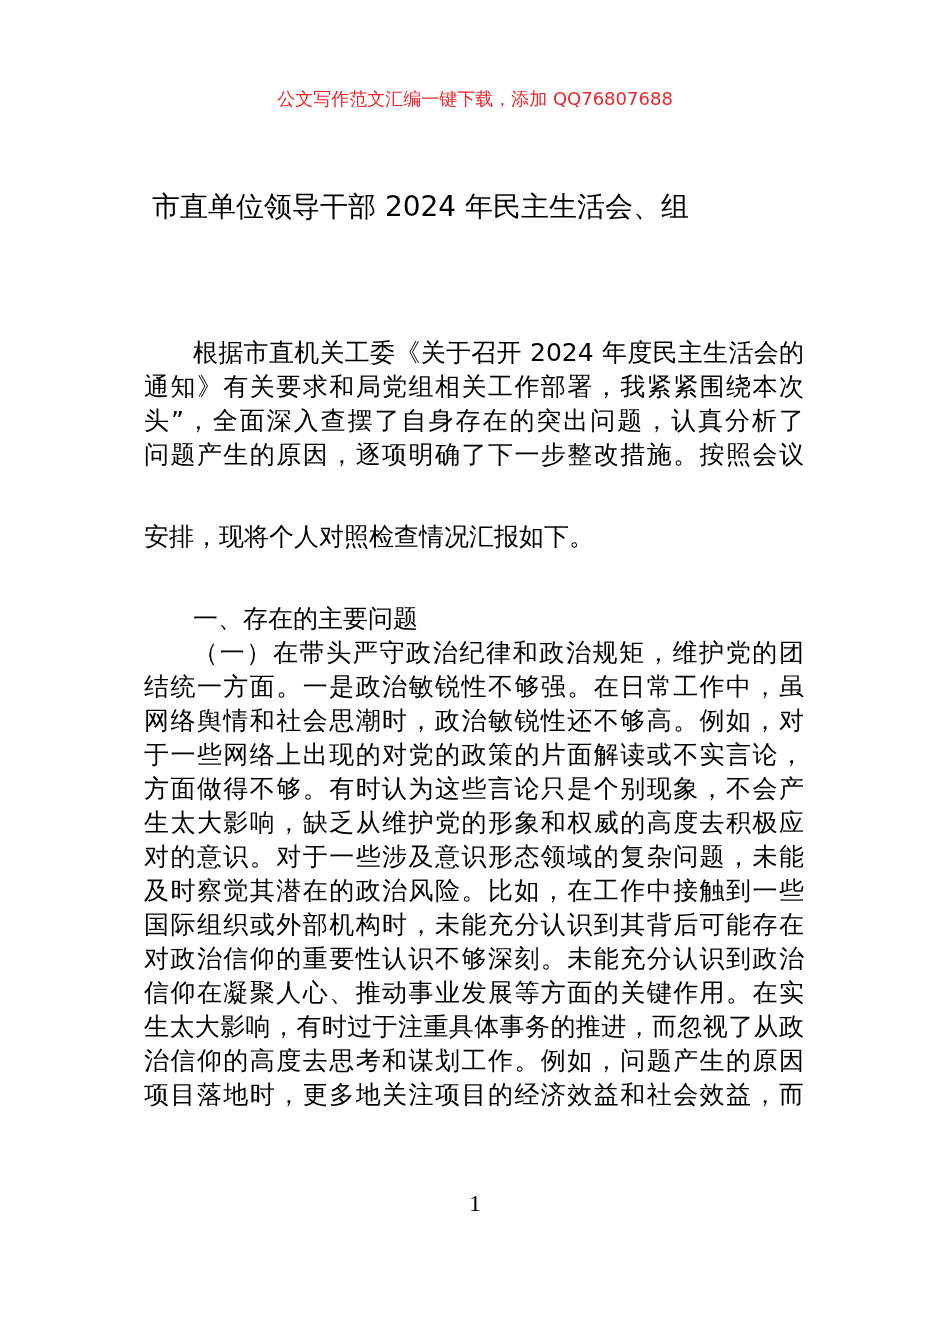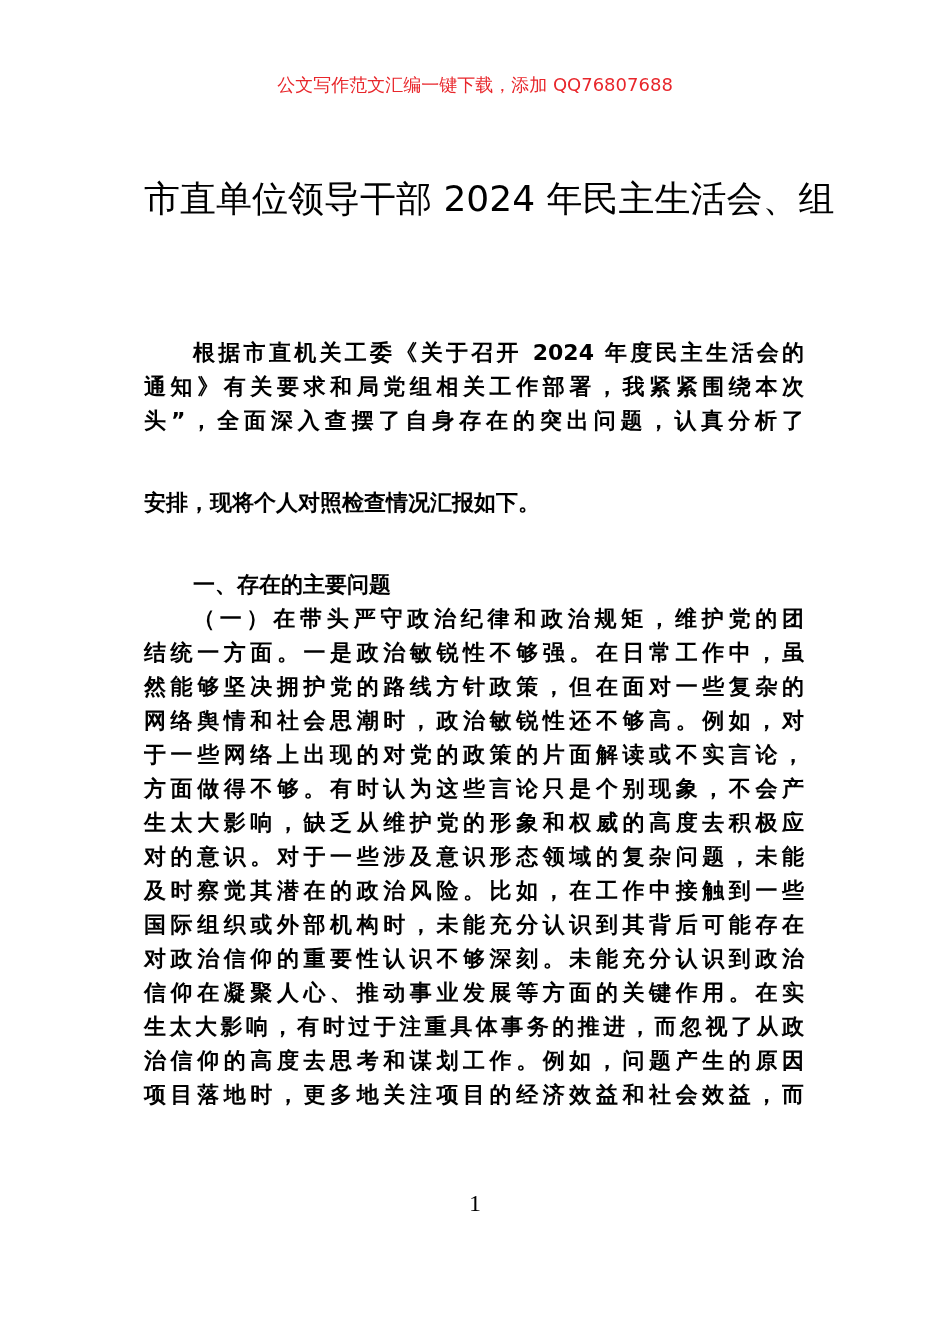--- a/index.html
+++ b/index.html
@@ -17,58 +17,57 @@
     }
     .page {
       position: absolute;
       left: 0; top: 0;
       width: 950px;
       height: 1344px;
       background: #ffffff;
     }
     .watermark {
       position: absolute;
-      top: 72px;
+      top: 86px;
       left: 0;
       width: 950px;
       text-align: center;
       font-size: 18px;
       line-height: 26px;
       letter-spacing: 0px;
     }
     .title {
       position: absolute;
       left: 144px;
       width: 664px;
       top: 170px;
       text-align: left;
-      font-size: 36px;
+      font-size: 28px;
       line-height: 57px;
       font-weight: normal;
-      margin: 0;
+      margin: 8px;
     }
     .title .tline {
       display: block;
       white-space: nowrap;
     }
     .body-text {
       position: absolute;
       left: 144px;
       top: 336px;
       width: 660px;
     }
     .line {
       display: block;
       height: 34px;
       line-height: 34px;
-      font-size: 22px;
+      font-size: 25px;
       white-space: nowrap;
       text-align: justify;
       text-align-last: justify;
-      font-weight: bold;
     }
     .line.last {
       text-align-last: left;
       margin-top: 48px;
     }
     .line.indent {
       padding-left: 49px;
     }
     .page-number {
       position: absolute;
@@ -91,31 +90,31 @@
   <h1 class="title">
     <span class="tline">市直单位领导干部 2024 年民主生活会、组</span>
   </h1>
 
   <div class="body-text">
 
     <div>
       <span class="line indent">根据市直机关工委《关于召开 2024 年度民主生活会的</span>
       <span class="line">通知》有关要求和局党组相关工作部署，我紧紧围绕本次</span>
       <span class="line">头”，全面深入查摆了自身存在的突出问题，认真分析了</span>
+      <span class="line">问题产生的原因，逐项明确了下一步整改措施。按照会议</span>
       <span class="line last">安排，现将个人对照检查情况汇报如下。</span>
     </div>
 
     <div>
       <span class="line indent last">一、存在的主要问题</span>
     </div>
 
     <div>
       <span class="line indent">（一）在带头严守政治纪律和政治规矩，维护党的团</span>
       <span class="line">结统一方面。一是政治敏锐性不够强。在日常工作中，虽</span>
-      <span class="line">然能够坚决拥护党的路线方针政策，但在面对一些复杂的</span>
       <span class="line">网络舆情和社会思潮时，政治敏锐性还不够高。例如，对</span>
       <span class="line">于一些网络上出现的对党的政策的片面解读或不实言论，</span>
       <span class="line">方面做得不够。有时认为这些言论只是个别现象，不会产</span>
       <span class="line">生太大影响，缺乏从维护党的形象和权威的高度去积极应</span>
       <span class="line">对的意识。对于一些涉及意识形态领域的复杂问题，未能</span>
       <span class="line">及时察觉其潜在的政治风险。比如，在工作中接触到一些</span>
       <span class="line">国际组织或外部机构时，未能充分认识到其背后可能存在</span>
       <span class="line">对政治信仰的重要性认识不够深刻。未能充分认识到政治</span>
       <span class="line">信仰在凝聚人心、推动事业发展等方面的关键作用。在实</span>
       <span class="line">生太大影响，有时过于注重具体事务的推进，而忽视了从政</span>

